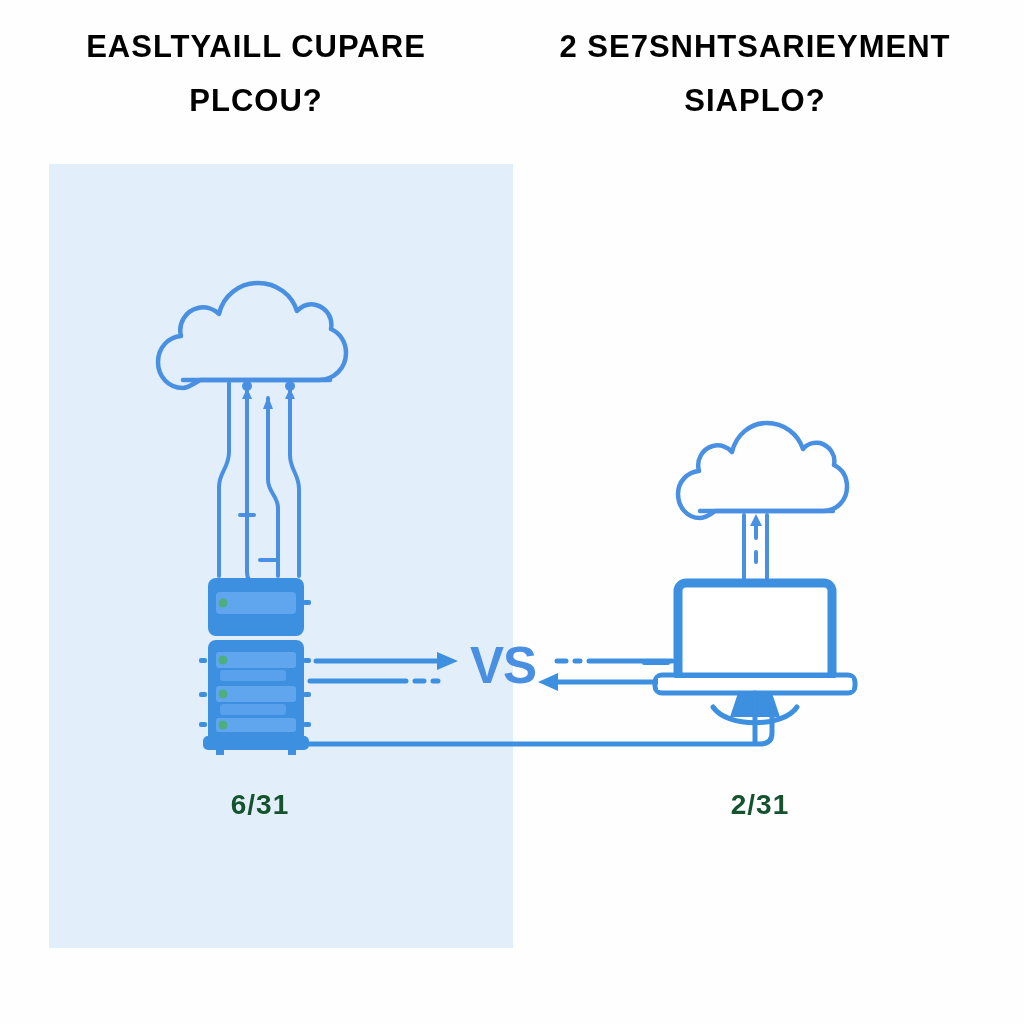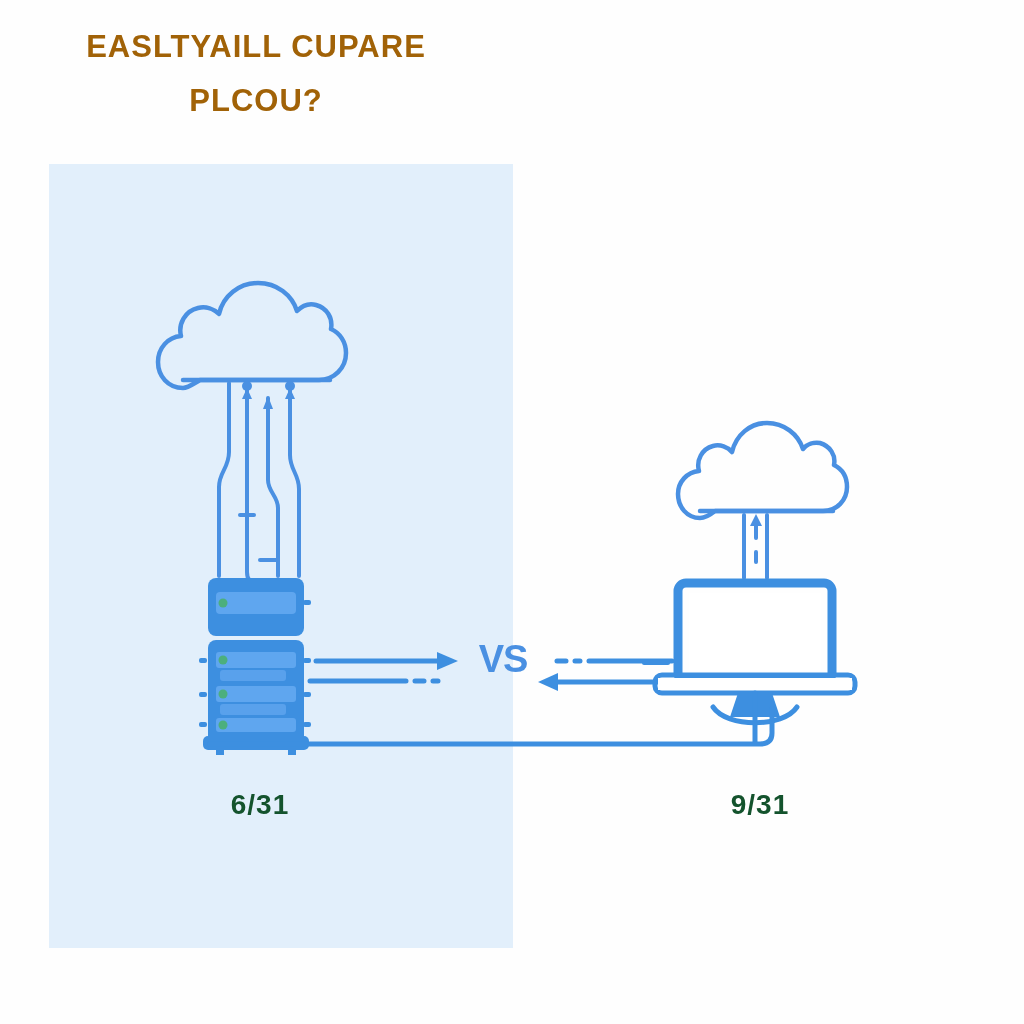--- a/index.html
+++ b/index.html
@@ -21,21 +21,21 @@
     width: 1024px;
     height: 1024px;
     background: #fefefe;
   }
 
   
   .title {
     position: absolute;
     top: 20px;
     text-align: center;
-    color: #a16207;
+    color: #000000;
     font-size: 31px;
     font-weight: 700;
     letter-spacing: 1px;
     line-height: 1.75;
     text-transform: uppercase;
   }
   #title-left  { left: 36px;  width: 440px; }
   #title-right { left: 520px; width: 470px; }
 
   
@@ -62,21 +62,21 @@
   #caption-right { left: 670px; width: 180px; }
 
   
   #vs-label {
     position: absolute;
     left: 468px;
     top: 640px;
     width: 70px;
     text-align: center;
     color: #4a90e2;
-    font-size: 38px;
+    font-size: 51px;
     font-weight: 700;
     line-height: 1;
     letter-spacing: -1px;
   }
 
   
   .art {
     position: absolute;
     left: 0;
     top: 0;
@@ -225,19 +225,20 @@
     </g>
 
     <g fill="none" stroke="#3d8fe0" stroke-width="5" stroke-linecap="round" stroke-linejoin="round">
       <path d="M 210 744 L 760 744 C 768 744 772 740 772 733 L 772 709"></path>
     </g>
 
     <line x1="644" y1="663" x2="668" y2="663" stroke="#3d8fe0" stroke-width="4" stroke-linecap="round"></line>
   </svg>
 
   <div class="title" id="title-left">EASLTYAILL CUPARE PLCOU?</div>
+  <div class="title" id="title-right">2 SE7SNHTSARIEYMENT SIAPLO?</div>
 
   <div id="vs-label">VS</div>
 
   <div class="caption" id="caption-left">6/31</div>
-  <div class="caption" id="caption-right">9/31</div>
+  <div class="caption" id="caption-right">2/31</div>
 
 </div>
 
 </body></html>

